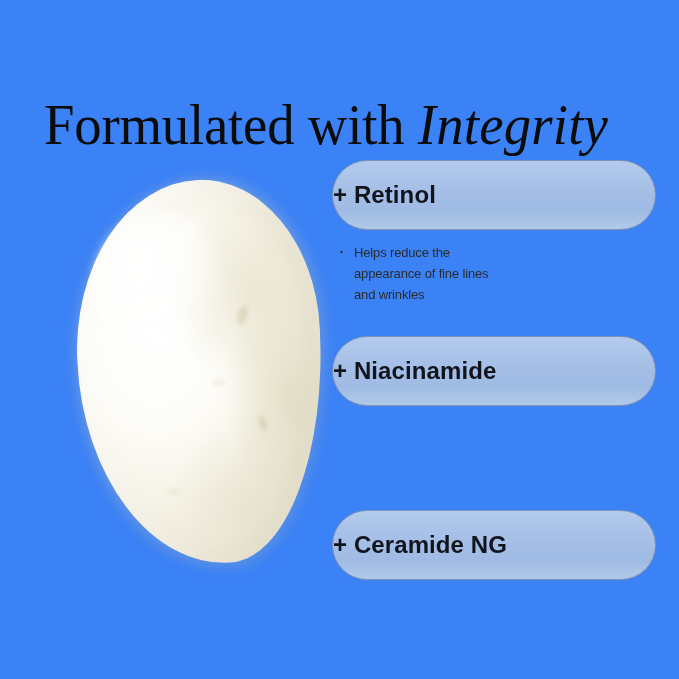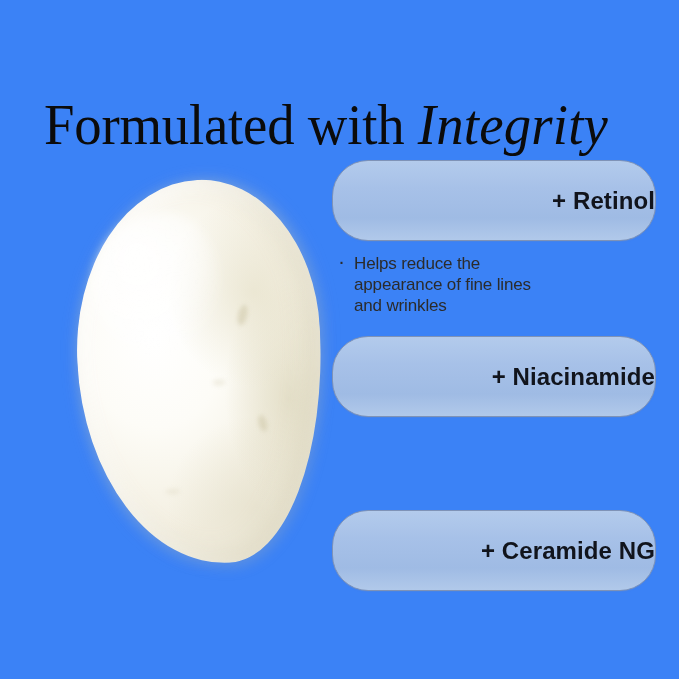--- a/index.html
+++ b/index.html
@@ -115,45 +115,45 @@
     height: 679px;
   }
   .feature { position: absolute; left: 0; width: 326px; }
   .feature-1 { top: 160px; }
   .feature-2 { top: 336px; }
   .feature-3 { top: 502px; margin-top: 8px; }
 
   .badge {
     box-sizing: border-box;
     width: 324px;
-    height: 81px;
+    height: 70px;
     border-radius: 36px;
     border: 1px solid #7f93b7;
     background: linear-gradient(180deg,
       #b3cbec 0%, #a7c1e8 34%, #9fbbe4 72%, #b1c9ea 100%);
     display: flex;
     align-items: center;
-    justify-content: flex-end;
+    justify-content: flex-start;
     box-shadow: 0 1px 1px rgba(120,140,175,0.18);
   }
   .badge-label {
     font-family: "Liberation Sans", sans-serif;
     font-size: 24px;
     font-weight: 700;
     color: #11141c;
     letter-spacing: 0.1px;
     white-space: nowrap;
   }
 
   .bullet {
     margin-top: 12px;
     padding-left: 22px;
     position: relative;
     font-family: "Liberation Sans", sans-serif;
-    font-size: 17px;
+    font-size: 13px;
     line-height: 21px;
     color: #2b2b2b;
     letter-spacing: -0.15px;
     white-space: pre-line;
   }
   .bullet::before {
     content: "\00B7";
     position: absolute;
     left: 6px;
     top: -3px;

